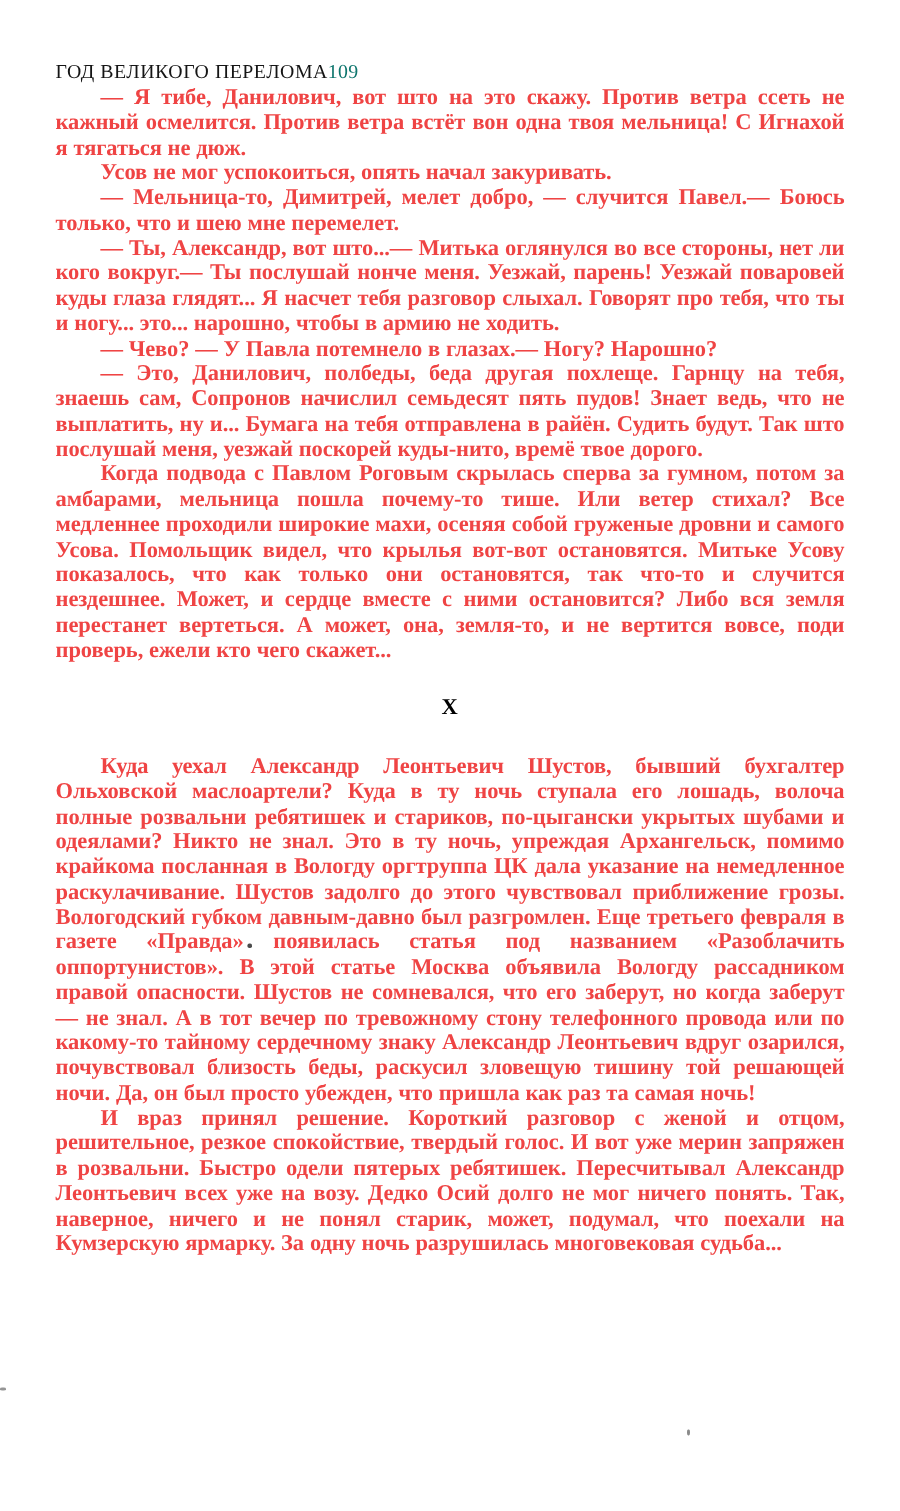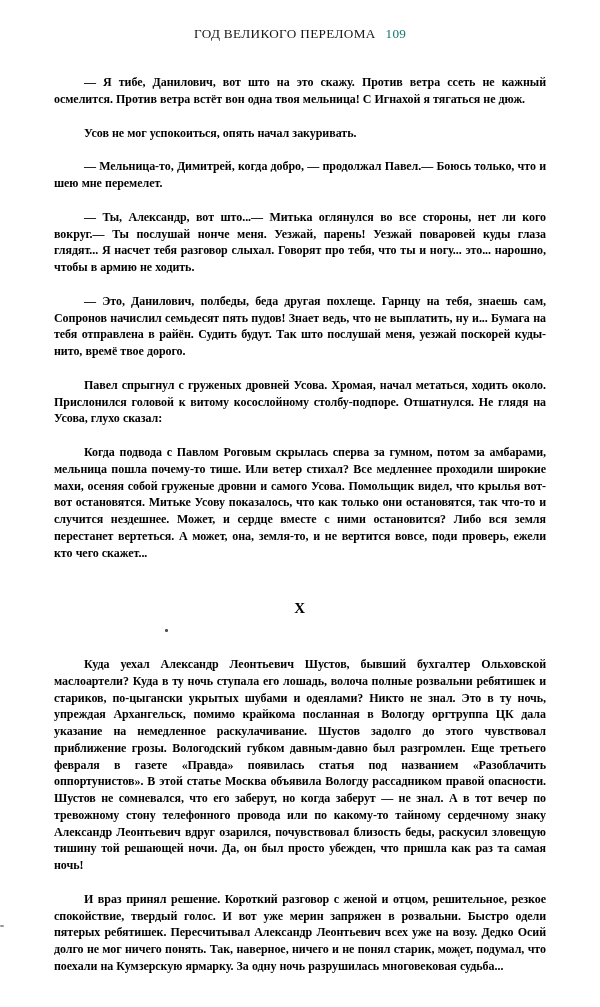--- a/index.html
+++ b/index.html
@@ -20,26 +20,25 @@
     background: #ffffff;
     overflow: hidden;
     box-sizing: border-box;
   }
 
   
   .running-head {
     position: absolute;
     left: 37px;
     right: 37px;
-    top: 26px;
+    top: 40px;
     height: 20px;
     display: flex;
     align-items: baseline;
-    justify-content: center;
-    gap: 10px;
+    justify-content: flex-start;
   }
   .running-head-title {
     font-family: "Liberation Serif", "DejaVu Serif", serif;
     font-size: 13.2px;
     letter-spacing: 0.35px;
     font-weight: 400;
     white-space: nowrap;
     color: #151515;
   }
   .running-head-folio {
@@ -52,30 +51,30 @@
 
   
   .textblock {
     position: absolute;
     left: 37px;
     top: 57px;
     width: 526px;
   }
 
   .para {
-    margin: 17px;
+    margin: 0;
     text-align: justify;
     text-justify: inter-word;
     text-indent: 30px;
-    font-size: 12px;
+    font-size: 15px;
     line-height: 16.75px;
     font-weight: 700;
     letter-spacing: -0.05px;
     word-spacing: 0.2px;
-    color: #000000;
+    color: #ef4444;
     -webkit-font-smoothing: none;
   }
 
   
   .chapter-mark {
     margin: 0;
     text-align: center;
     font-size: 15px;
     font-weight: 700;
     line-height: 16.75px;
@@ -102,24 +101,24 @@
 
   <div class="running-head">
     <span class="running-head-title">ГОД ВЕЛИКОГО ПЕРЕЛОМА</span>
     <span class="running-head-folio">109</span>
   </div>
 
   <div class="textblock">
 
     <p class="para">— Я тибе, Данилович, вот што на это скажу. Против ветра ссеть не кажный осмелится. Против ветра встёт вон одна твоя мельница! С Игнахой я тягаться не дюж.</p>
     <p class="para">Усов не мог успокоиться, опять начал закуривать.</p>
-    <p class="para">— Мельница-то, Димитрей, когда добро, — продолжал Павел.— Боюсь только, что и шею мне перемелет.</p>
+    <p class="para">— Мельница-то, Димитрей, мелет добро, — случится Павел.— Боюсь только, что и шею мне перемелет.</p>
     <p class="para">— Ты, Александр, вот што...— Митька оглянулся во все стороны, нет ли кого вокруг.— Ты послушай нонче меня. Уезжай, парень! Уезжай поваровей куды глаза глядят... Я насчет тебя разговор слыхал. Говорят про тебя, что ты и ногу... это... нарошно, чтобы в армию не ходить.</p>
+    <p class="para">— Чево? — У Павла потемнело в глазах.— Ногу? Нарошно?</p>
     <p class="para">— Это, Данилович, полбеды, беда другая похлеще. Гарнцу на тебя, знаешь сам, Сопронов начислил семьдесят пять пудов! Знает ведь, что не выплатить, ну и... Бумага на тебя отправлена в райён. Судить будут. Так што послушай меня, уезжай поскорей куды-нито, времё твое дорого.</p>
-    <p class="para">Павел спрыгнул с груженых дровней Усова. Хромая, начал метаться, ходить около. Прислонился головой к витому косослойному столбу-подпоре. Отшатнулся. Не глядя на Усова, глухо сказал:</p>
     <p class="para">Когда подвода с Павлом Роговым скрылась сперва за гумном, потом за амбарами, мельница пошла почему-то тише. Или ветер стихал? Все медленнее проходили широкие махи, осеняя собой груженые дровни и самого Усова. Помольщик видел, что крылья вот-вот остановятся. Митьке Усову показалось, что как только они остановятся, так что-то и случится нездешнее. Может, и сердце вместе с ними остановится? Либо вся земля перестанет вертеться. А может, она, земля-то, и не вертится вовсе, поди проверь, ежели кто чего скажет...</p>
 
     <p class="chapter-mark">X</p>
 
     <p class="para">Куда уехал Александр Леонтьевич Шустов, бывший бухгалтер Ольховской маслоартели? Куда в ту ночь ступала его лошадь, волоча полные розвальни ребятишек и стариков, по-цыгански укрытых шубами и одеялами? Никто не знал. Это в ту ночь, упреждая Архангельск, помимо крайкома посланная в Вологду оргтруппа ЦК дала указание на немедленное раскулачивание. Шустов задолго до этого чувствовал приближение грозы. Вологодский губком давным-давно был разгромлен. Еще третьего февраля в газете «Правда» появилась статья под названием «Разоблачить оппортунистов». В этой статье Москва объявила Вологду рассадником правой опасности. Шустов не сомневался, что его заберут, но когда заберут — не знал. А в тот вечер по тревожному стону телефонного провода или по какому-то тайному сердечному знаку Александр Леонтьевич вдруг озарился, почувствовал близость беды, раскусил зловещую тишину той решающей ночи. Да, он был просто убежден, что пришла как раз та самая ночь!</p>
     <p class="para">И враз принял решение. Короткий разговор с женой и отцом, решительное, резкое спокойствие, твердый голос. И вот уже мерин запряжен в розвальни. Быстро одели пятерых ребятишек. Пересчитывал Александр Леонтьевич всех уже на возу. Дедко Осий долго не мог ничего понять. Так, наверное, ничего и не понял старик, может, подумал, что поехали на Кумзерскую ярмарку. За одну ночь разрушилась многовековая судьба...</p>
 
   </div>
 
   <span class="speck s1"></span>

